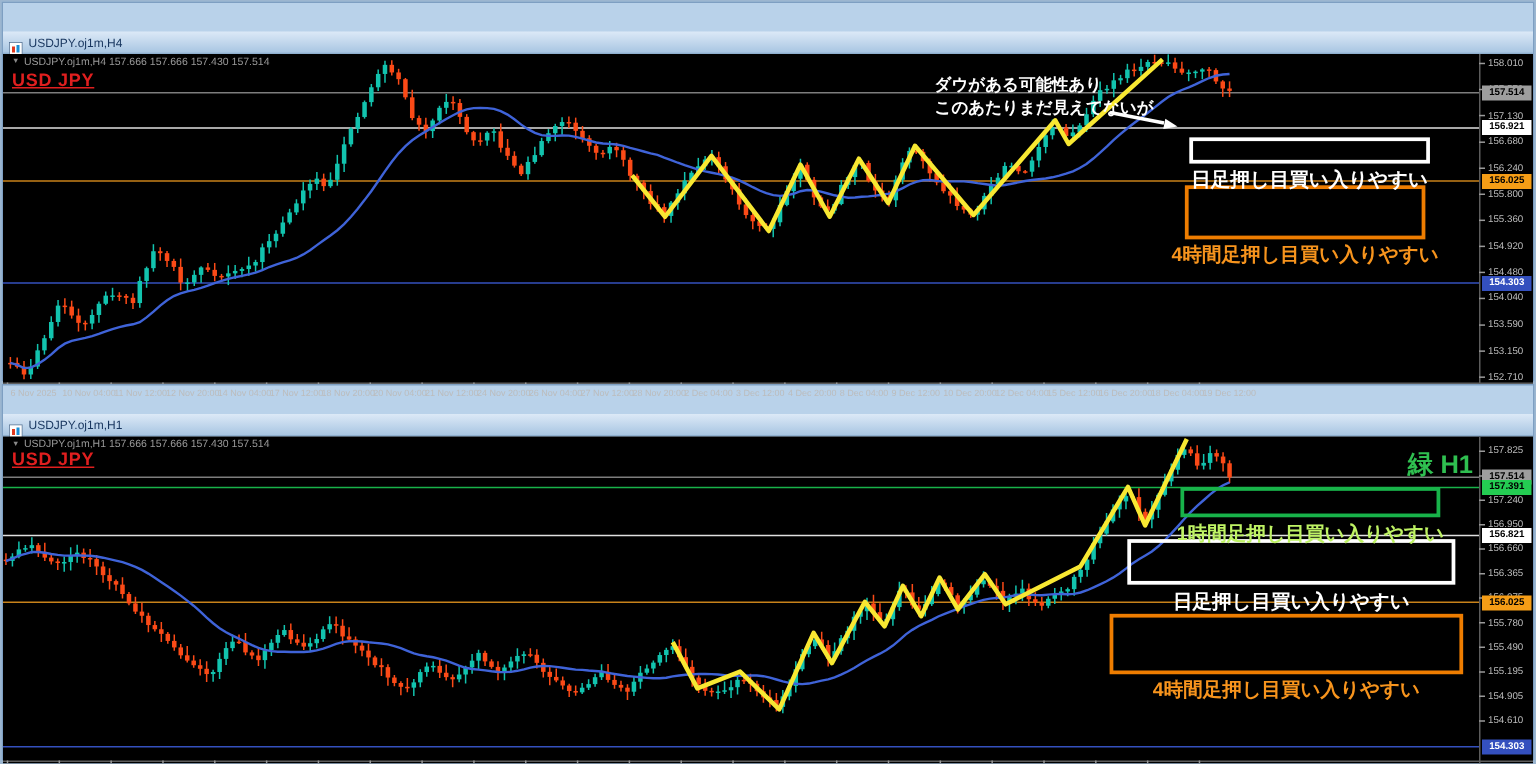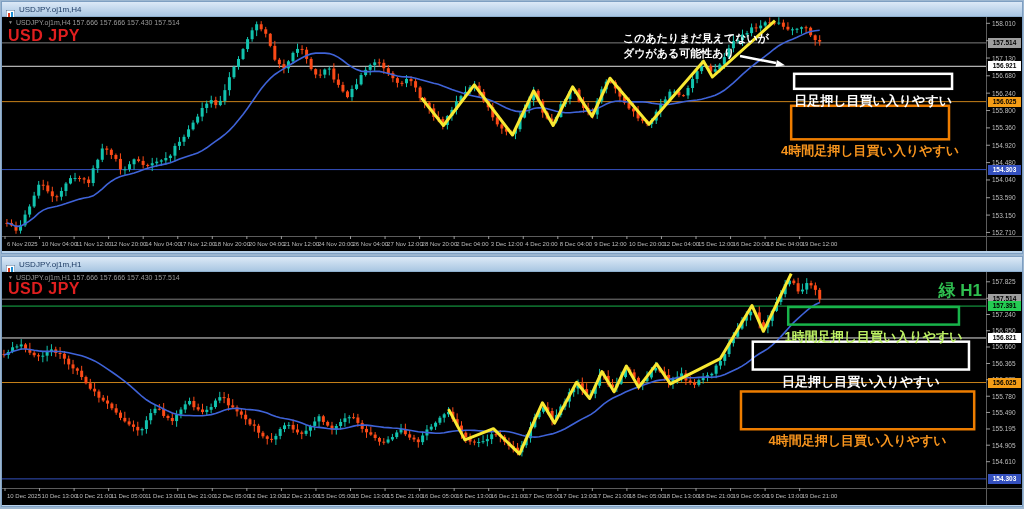--- a/index.html
+++ b/index.html
@@ -1,30 +1,30 @@
 <!DOCTYPE html>
 <html><head>
 <meta charset="utf-8">
 <style>
   html,body{margin:0;padding:0;background:#9cb6d0;font-family:"Liberation Sans",sans-serif;}
   #screen{position:relative;width:1024px;height:509px;overflow:hidden;background:#9cb6d0;}
   .window{position:absolute;left:1px;width:1022px;border:1px solid #7e9fc2;background:#b9d2ea;box-sizing:border-box;}
   .win-0{top:1px;height:253px;}
   .win-1{top:256px;height:251px;}
   .titlebar{height:14px;display:flex;align-items:center;gap:4px;padding:0 4px;
-    background:linear-gradient(#dce9f7,#a9c6e2);border-bottom:1px solid #8fb0cf;}
+    background:linear-gradient(#dce9f7,#a9c6e2);border-bottom:1px solid #8fb0cf;margin-top:19px;}
   .win-title{font-size:8px;color:#17355e;white-space:nowrap;}
   .win-icon{width:9px;height:9px;display:inline-block;}
   .chart{position:relative;width:1020px;background:#000;overflow:hidden;}
   .chart-0{height:234px;}
   .chart-1{height:233px;}
   .chart svg{position:absolute;left:0;top:0;}
   .infobar{position:absolute;left:6px;top:2px;font-size:7px;color:#9a9a9a;white-space:nowrap;z-index:5;}
   .ohlc-arrow{color:#8a8a8a;font-size:5px;margin-right:3px;vertical-align:top;}
-  .watermark{position:absolute;left:6px;font-weight:bold;font-size:16px;letter-spacing:0.5px;z-index:5;color:#e01f1f;}
+  .watermark{position:absolute;left:6px;font-weight:bold;font-size:12px;letter-spacing:0.5px;z-index:5;color:#e01f1f;text-decoration:underline;}
   .wm-0{top:10px;} .wm-1{top:8px;}
   .corner{position:absolute;right:40px;top:7px;font-weight:bold;font-size:17px;z-index:5;white-space:nowrap;}
   .corner-0{color:#f5a302;} .corner-1{color:#2fbf50;}
   .annotation{position:absolute;left:621px;top:14px;z-index:6;color:#fff;font-weight:bold;
     font-size:11px;line-height:15px;white-space:nowrap;}
   .p-tick{position:absolute;left:990px;font-size:6.5px;color:#bcbcbc;white-space:nowrap;z-index:3;}
   .p-hl{position:absolute;left:986px;width:33px;height:10px;line-height:10px;text-align:center;
     font-size:6.5px;font-weight:bold;z-index:4;white-space:nowrap;}
   .d-tick{position:absolute;font-size:6px;color:#bcbcbc;white-space:nowrap;z-index:3;}
   .box-label{position:absolute;font-size:13px;font-weight:bold;white-space:nowrap;z-index:6;transform:translateX(-50%);}
@@ -42,22 +42,22 @@
             <rect x="2" y="3" width="2" height="4" fill="#e03a1f"></rect>
             <rect x="5" y="2" width="2" height="5" fill="#1b8fd6"></rect>
           </svg>
       </span>
       <span class="win-title">USDJPY.oj1m,H4</span>
     </div>
     <div class="chart chart-0" id="chart-0">
       <div class="infobar"><span class="ohlc-arrow">▼</span><span>USDJPY.oj1m,H4  157.666 157.666 157.430 157.514</span></div>
       <div class="watermark wm-0">USD JPY</div>
       <div class="annotation">
+        <div>ダウがある可能性あり</div>
         <div>このあたりまだ見えてないが</div>
-        <div>ダウがある可能性あり</div>
       </div>
     <svg width="1020" height="234" viewBox="0 0 1020 234">
           <line x1="0" y1="25.885405405404597" x2="984" y2="25.885405405404597" stroke="#7d7d7d" stroke-width="1"></line>
           <line x1="0" y1="49.28486486486483" x2="984" y2="49.28486486486483" stroke="#e0e0e0" stroke-width="1"></line>
           <line x1="0" y1="84.64054054054007" x2="984" y2="84.64054054054007" stroke="#c8821a" stroke-width="1"></line>
           <line x1="0" y1="152.5897297297298" x2="984" y2="152.5897297297298" stroke="#3450be" stroke-width="1"></line>
           <line x1="4.92" y1="202.0106218575219" x2="4.92" y2="209.74919487042183" stroke="#fb4a17" stroke-width="1"></line>
           <rect x="3.42" y="205.91929492429506" width="3" height="1" fill="#fb4a17"></rect>
           <line x1="9.460692737430168" y1="202.38355834714446" x2="9.460692737430168" y2="209.69409570691775" stroke="#fb4a17" stroke-width="1"></line>
           <rect x="7.960692737430168" y="205.9326565107412" width="3" height="2.5617374277421163" fill="#fb4a17"></rect>

